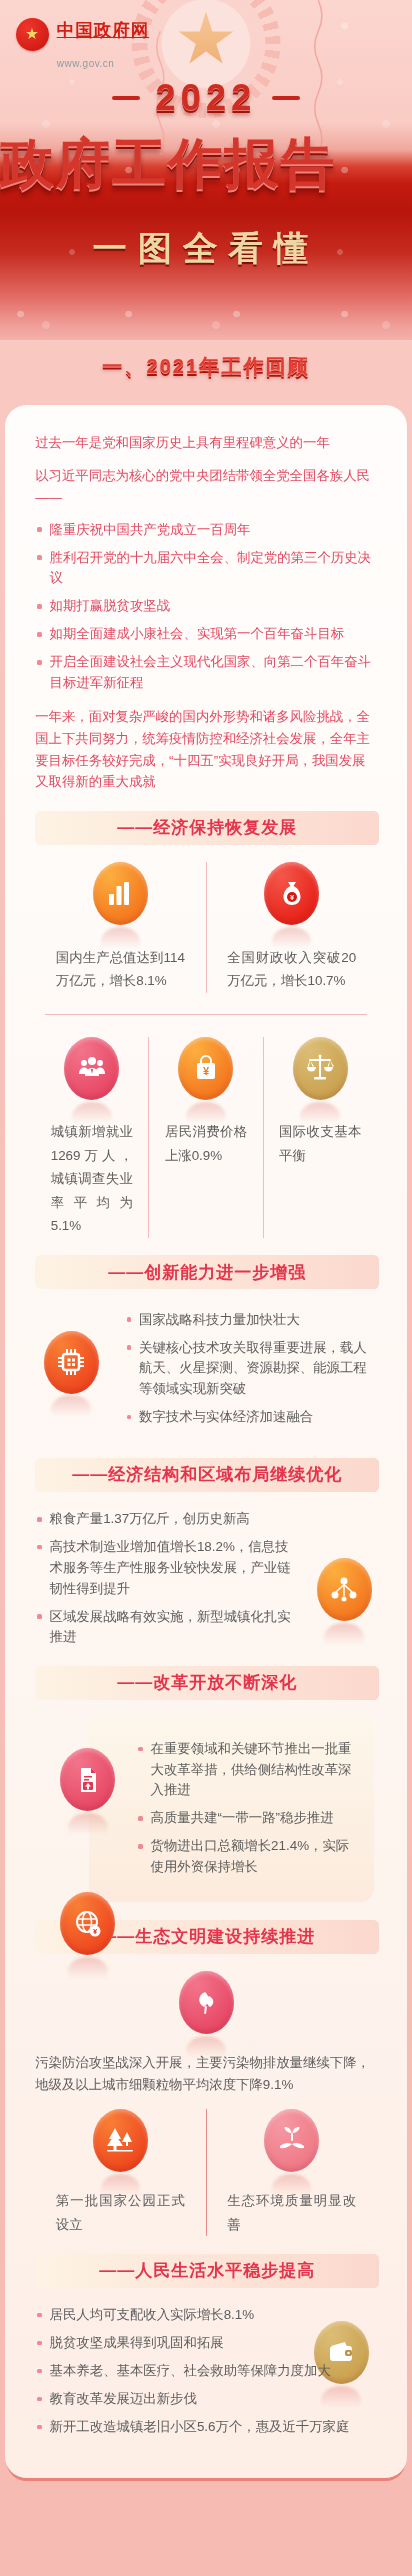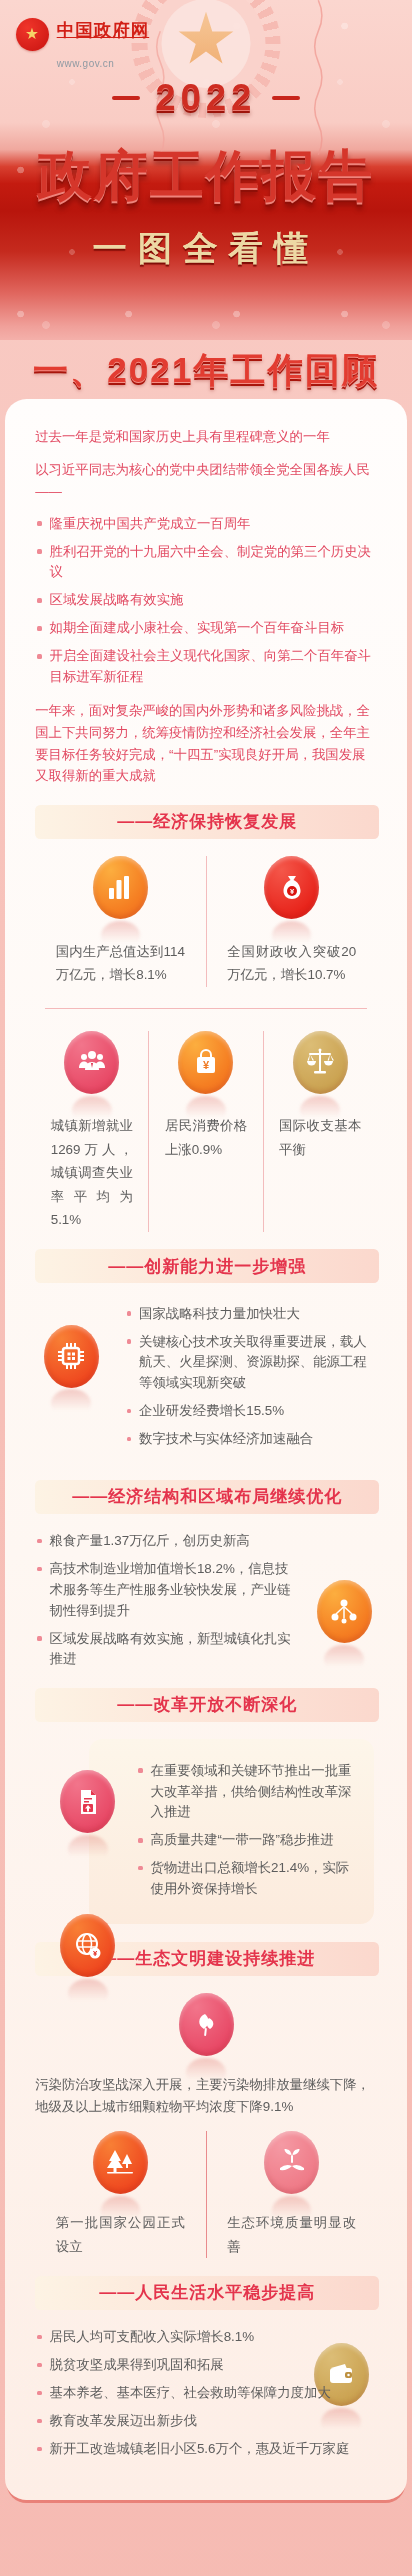--- a/index.html
+++ b/index.html
@@ -23,27 +23,27 @@
   .wave{position:absolute;opacity:.7;}
   .logo{position:absolute;left:15.5px;top:17.5px;display:flex;align-items:flex-start;gap:8.2px;}
   .emblem{width:33px;height:33px;border-radius:50%;background:radial-gradient(circle at 35% 30%,#f0352a,#c81310);display:flex;align-items:center;justify-content:center;box-shadow:0 1px 2.1px rgba(150,20,10,.3);}
   .emblem span{color:#f6d468;font-size:15.5px;line-height:1;}
   .site-name{color:#d21f16;font-size:17.5px;font-weight:bold;letter-spacing:1px;text-decoration:underline;}
   .site-url{color:#8f9aa3;font-size:10px;margin-top:16px;letter-spacing:0.5px;}
   .year-row{position:absolute;top:77px;left:0;right:0;text-align:center;}
   .year-dash{display:inline-block;width:28px;height:3.6px;border-radius:2.1px;background:#c7251b;vertical-align:middle;margin:0 15.5px;}
   .year-text{display:inline-block;vertical-align:middle;font-size:36px;font-weight:900;color:#ce2d22;letter-spacing:5.2px;
     text-shadow:0 1px 0 #e9786f,0 2.6px 0 #9e150c,0 4.6px 4.1px rgba(110,10,5,.4);}
-  .main-title{position:absolute;top:140px;left:0;right:0;text-align:center;font-size:54px;font-weight:900;color:#d5362b;letter-spacing:2.1px;white-space:nowrap;
+  .main-title{position:absolute;top:128px;left:0;right:0;text-align:left;font-size:54px;font-weight:900;color:#d5362b;letter-spacing:2.1px;white-space:nowrap;
     text-shadow:0 1.5px 0 #ee837b,0 3.6px 0 #8f0f07,0 6.7px 5.2px rgba(90,5,2,.45);}
   .sub-title{position:absolute;top:226px;left:0;right:0;text-align:center;font-size:34px;font-weight:900;color:#edd8a4;letter-spacing:11.3px;
     text-shadow:0 1.5px 1px #7e0c06,0 -0.5px 0 #fff3d0;}
 
   
-  .sec1-title{height:52px;text-align:center;font-size:35px;font-weight:900;color:#e23c31;letter-spacing:2.1px;padding-top:7px;
+  .sec1-title{height:52px;text-align:center;font-size:20px;font-weight:900;color:#e23c31;letter-spacing:2.1px;padding-top:13px;
     text-shadow:0 1px 0 #f49087,0 2.6px 0 #a8150c,0 4.1px 3.6px rgba(140,15,8,.35);}
 
   
   .card{margin:0 5.2px;border-radius:21.6px;background:linear-gradient(180deg,#fffdfc 0%,#fef7f2 55%,#fdeee6 100%);
     box-shadow:0 4.6px 0 -1.5px rgba(219,72,62,.5);position:relative;}
   .card1{padding:27px 30px 28px;}
 
   .p-red{color:#e24a62;font-size:13.4px;line-height:1.62;margin:0 0 11.3px;}
   .p-gray{color:#5d5d5d;font-size:13.4px;line-height:1.62;margin:0 0 11.3px;}
   ul.blist{list-style:none;margin:0 0 12.4px;padding:0;}
@@ -135,21 +135,21 @@
   <div class="sec1-title">一、2021年工作回顾</div>
 
   <div class="card card1">
 
     <p class="p-red">过去一年是党和国家历史上具有里程碑意义的一年</p>
     <p class="p-red">以习近平同志为核心的党中央团结带领全党全国各族人民——</p>
 
     <ul class="blist red indent">
       <li>隆重庆祝中国共产党成立一百周年</li>
       <li>胜利召开党的十九届六中全会、制定党的第三个历史决议</li>
-      <li>区域发展战略有效实施</li>
+      <li>如期打赢脱贫攻坚战</li>
       <li>如期全面建成小康社会、实现第一个百年奋斗目标</li>
       <li>开启全面建设社会主义现代化国家、向第二个百年奋斗目标进军新征程</li>
     </ul>
 
     <p class="p-red">一年来，面对复杂严峻的国内外形势和诸多风险挑战，全国上下共同努力，统筹疫情防控和经济社会发展，全年主要目标任务较好完成，“十四五”实现良好开局，我国发展又取得新的重大成就</p>
 
     <div class="banner">——经济保持恢复发展</div>
     <div class="stats-row">
       <div class="stat-col">
         <div class="badge g-orange">
@@ -239,21 +239,20 @@
                 <rect x="50" y="30" width="8" height="4"></rect>
                 <rect x="50" y="38" width="8" height="4"></rect>
               </g>
             </svg>
         </div>
       </div>
       <div class="bcol">
         <ul class="blist gray">
           <li>国家战略科技力量加快壮大</li>
           <li>关键核心技术攻关取得重要进展，载人航天、火星探测、资源勘探、能源工程等领域实现新突破</li>
-          <li>企业研发经费增长15.5%</li>
           <li>数字技术与实体经济加速融合</li>
         </ul>
       </div>
     </div>
 
     <div class="banner">——经济结构和区域布局继续优化</div>
     <div class="rel">
       <div class="badge g-orange abs-badge" style="right:5.2px;top:49px;">
         <svg viewBox="0 0 64 64" fill="#fff">
             <circle cx="32" cy="14" r="7"></circle>

